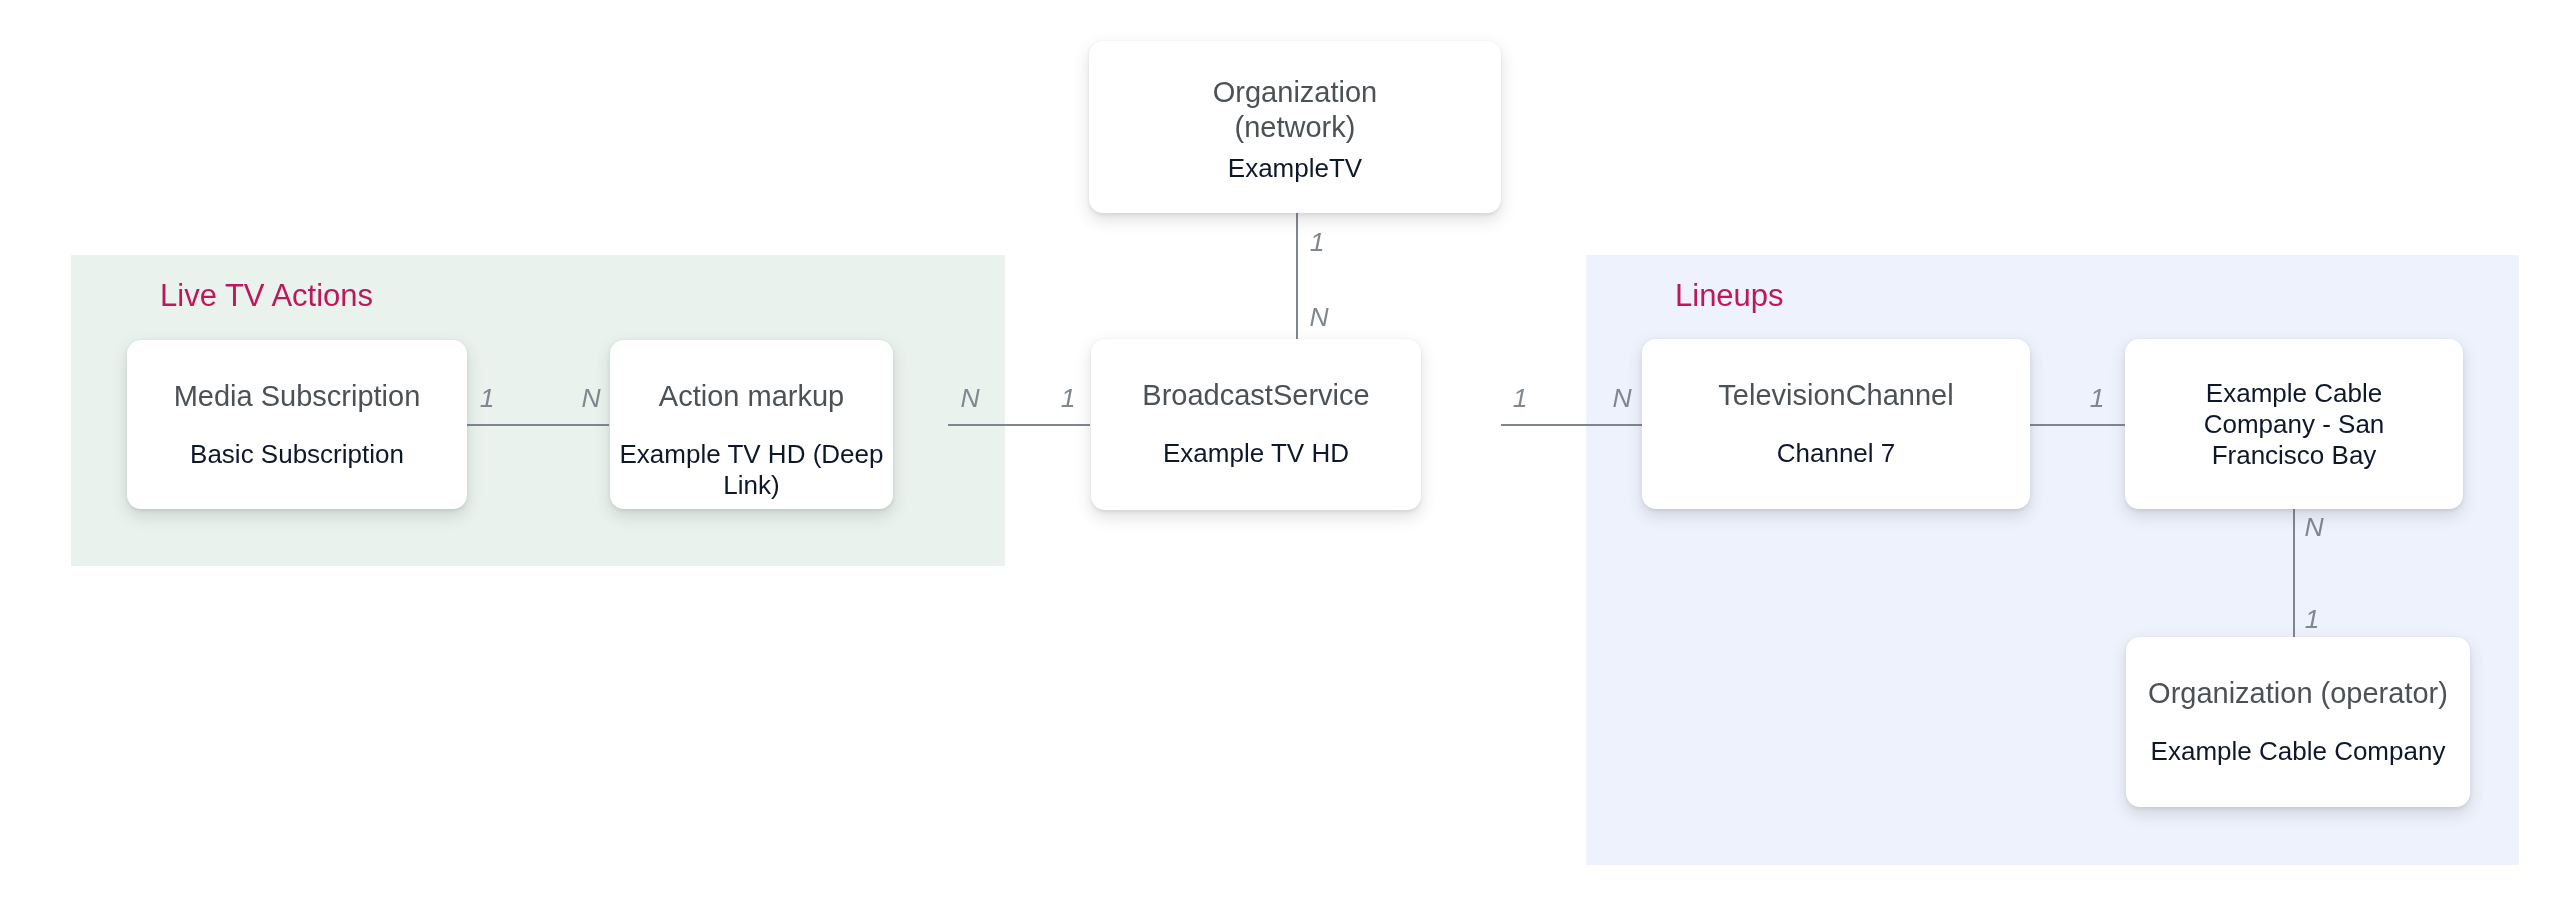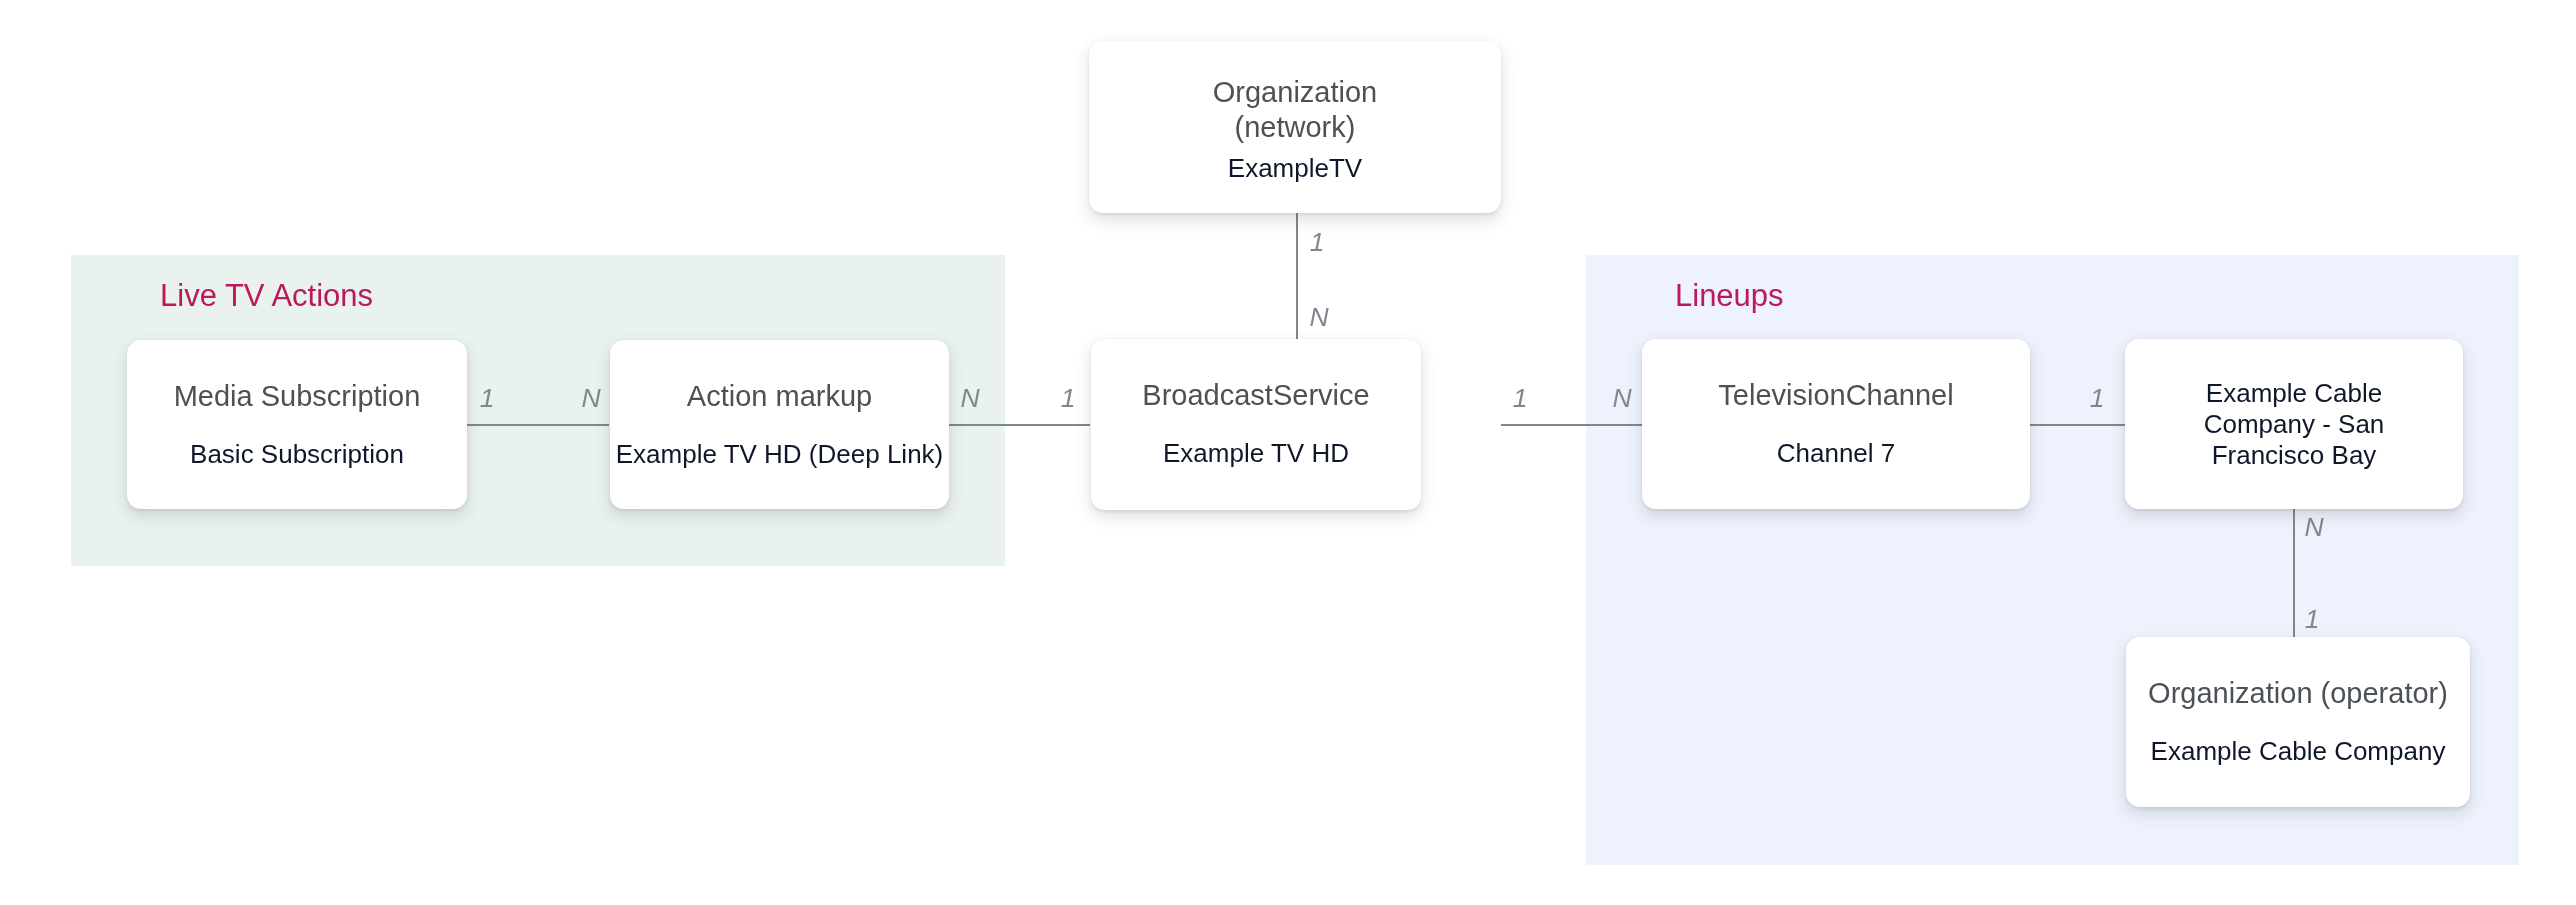--- a/index.html
+++ b/index.html
@@ -41,21 +41,21 @@
   .node{
     position:absolute;box-sizing:border-box;
     background:#ffffff;border-radius:14px;
     box-shadow:0 1.8px 3.5px rgba(60,64,67,.10), 0 6.2px 16px rgba(60,64,67,.16);
     display:flex;flex-direction:column;align-items:center;
     text-align:center;padding-top:39px;gap:25px;
   }
   .node-title{font-size:29px;line-height:35px;color:#4c5156;}
   .node-subtitle{font-size:26px;line-height:31px;font-weight:500;color:#0f172a;}
   #node-media-subscription{left:127px;top:340px;width:340px;height:169px;}
-  #node-action-markup{left:610px;top:340px;width:339px;height:169px;}
+  #node-action-markup{left:610px;top:340px;width:283px;height:169px;}
   #node-broadcast-service{left:1091px;top:339px;width:330px;height:171px;}
   #node-television-channel{left:1642px;top:339px;width:388px;height:170px;}
   #node-cable-or-satellite{left:2125px;top:339px;width:338px;height:170px;}
   #node-cable-or-satellite .node-subtitle{max-width:294px;}
   #node-organization-operator{left:2126px;top:637px;width:344px;height:170px;}
   #node-organization-network{left:1089px;top:41px;width:412px;height:172px;padding-top:34px;gap:8px;}
   #node-organization-network .node-title{max-width:230px;}
 </style>
 </head>
 <body>

